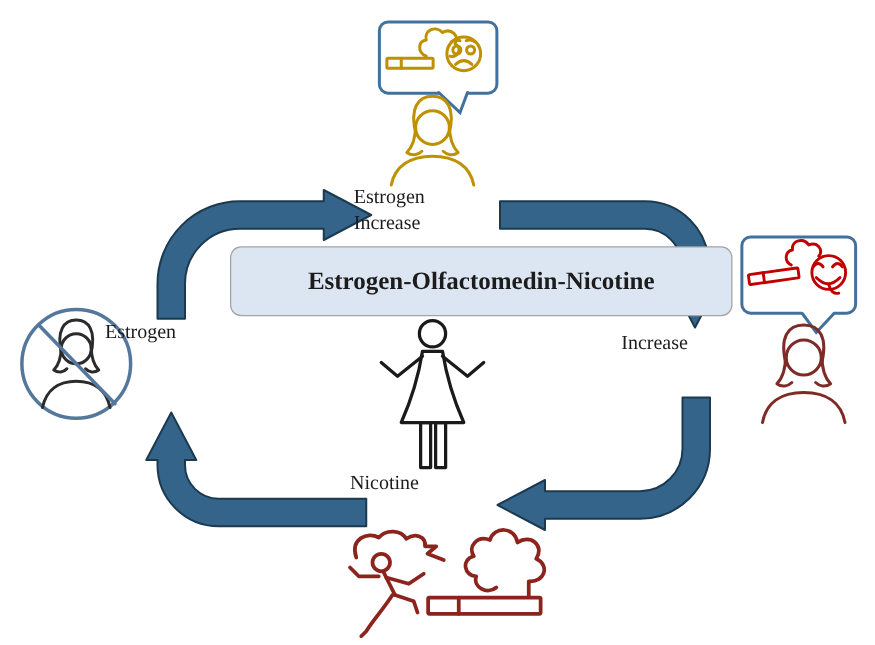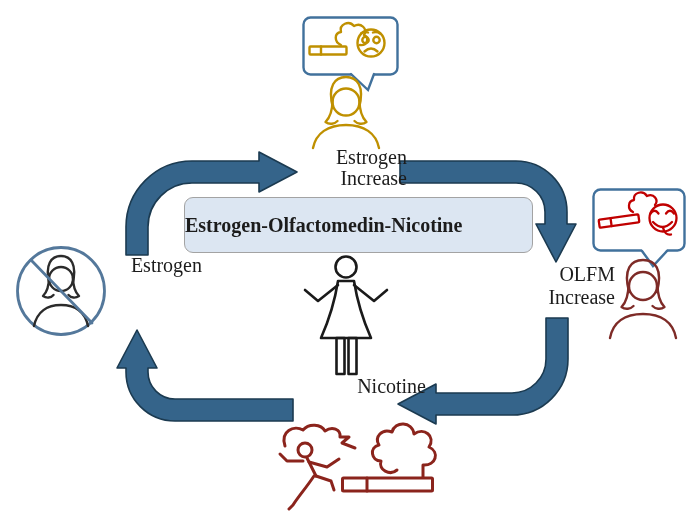--- a/index.html
+++ b/index.html
@@ -14,30 +14,30 @@
   .bubble-mask{fill:#ffffff;stroke:none;}
   .bubble-tail{fill:none;stroke:var(--bubble-blue);stroke-width:2.4;stroke-linecap:round;}
   .gold{fill:none;stroke:var(--gold);stroke-width:2.4;stroke-linecap:round;stroke-linejoin:round;}
   .bred{fill:none;stroke:var(--bright-red);stroke-width:2.3;stroke-linecap:round;stroke-linejoin:round;}
   .maroonw{fill:none;stroke:var(--woman-maroon);stroke-width:2.4;stroke-linecap:round;stroke-linejoin:round;}
   .maroon{fill:none;stroke:var(--maroon);stroke-width:3;stroke-linecap:round;stroke-linejoin:round;}
   .darkw{fill:none;stroke:#2b2b2b;stroke-width:2.4;stroke-linecap:round;stroke-linejoin:round;}
   .blackfig{fill:none;stroke:var(--figure-black);stroke-width:2.6;stroke-linecap:round;stroke-linejoin:round;}
   .noline{fill:none;stroke:var(--circle-blue);stroke-width:2.8;stroke-linecap:round;}
   .label{
-    position:absolute;text-align:right;font-size:20px;line-height:21px;
+    position:absolute;text-align:left;font-size:16px;line-height:21px;
     white-space:nowrap;color:var(--text,#1c1c1c);
   }
   #lbl-bottom{line-height:25px;}
   #lbl-right{line-height:23px;}
   #lbl-left{line-height:21.5px;}
   #title-box{
-    position:absolute;left:184px;top:197px;width:349px;height:56px;
+    position:absolute;left:184px;top:197px;width:402px;height:56px;
     background:var(--box-fill);border:1.5px solid var(--box-border);border-radius:9px;
-    display:flex;flex-direction:column;justify-content:center;
+    display:flex;flex-direction:column;justify-content:center;align-items:center;
     font-weight:bold;font-size:20px;line-height:25px;box-sizing:border-box;
   }
 </style>
 </head>
 <body>
 
 <div id="canvas">
 
   <svg id="gfx" width="700" height="516" viewBox="0 0 700 516">
 
@@ -141,25 +141,24 @@
   <div id="title-box">
     <div>Estrogen-Olfactomedin-Nicotine</div>
   </div>
 
   <div class="label" id="lbl-top" style="left:283px;top:147px;width:124px;">
     <div>Estrogen</div>
     <div>Increase</div>
   </div>
 
   <div class="label" id="lbl-right" style="left:497px;top:263px;width:118px;">
-    <div>OLFM</div>
     <div>Increase</div>
   </div>
 
-  <div class="label" id="lbl-bottom" style="left:300px;top:374px;width:126px;">
+  <div class="label" id="lbl-bottom" style="left:280px;top:374px;width:126px;">
     <div>Nicotine</div>
   </div>
 
   <div class="label" id="lbl-left" style="left:84px;top:255px;width:118px;">
     <div>Estrogen</div>
   </div>
 
 </div>
 
 </body></html>

